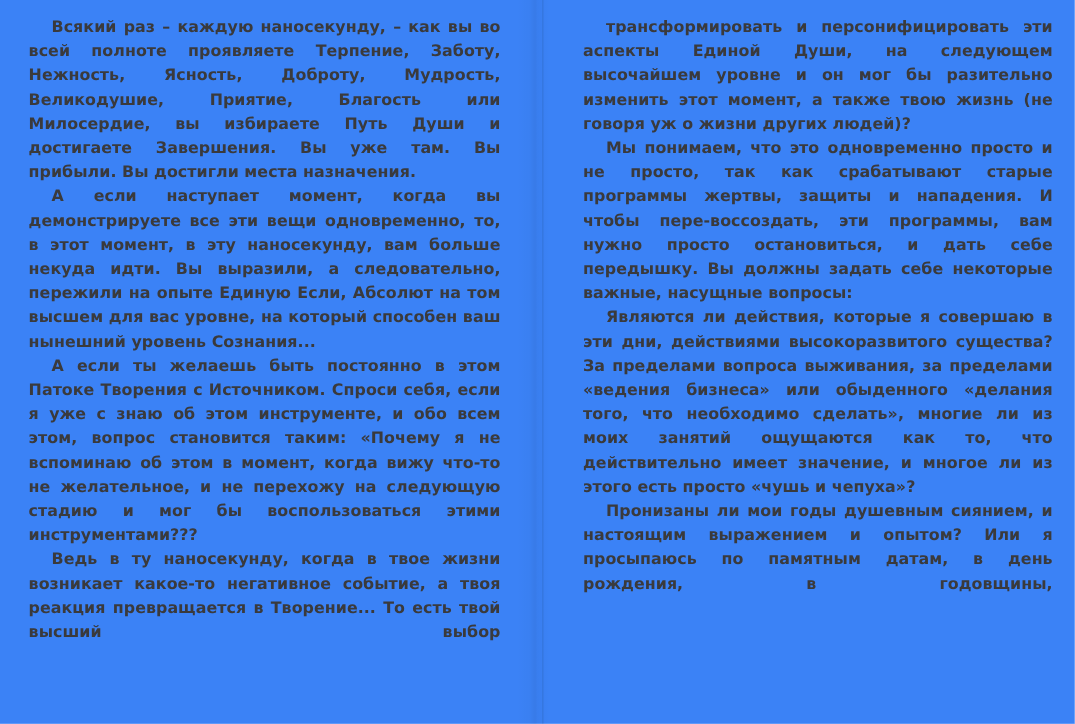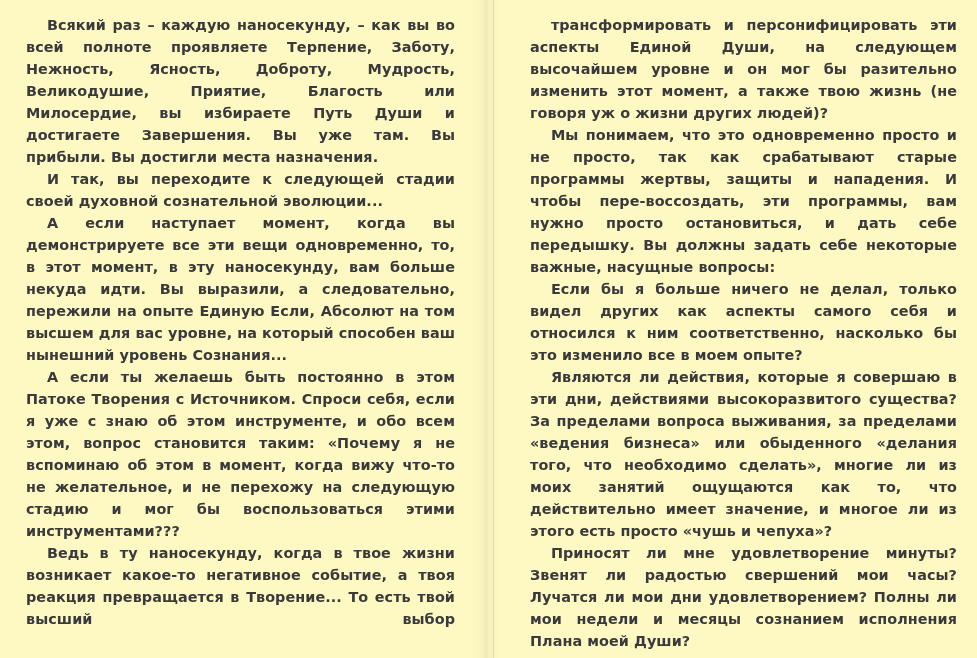--- a/index.html
+++ b/index.html
@@ -12,21 +12,21 @@
     width: 977px;
     height: 658px;
     overflow: hidden;
     font-family: "DejaVu Sans", "Liberation Sans", sans-serif;
   }
 
   .spread {
     position: relative;
     width: 977px;
     height: 658px;
-    background: #fef9c3;
+    background: #3b82f6;
     display: flex;
     box-sizing: border-box;
   }
 
   
   .gutter {
     position: absolute;
     top: 0;
     bottom: 0;
     left: 470px;
@@ -88,34 +88,31 @@
   }
 </style>
 </head>
 <body>
 
 <div class="spread">
 
   <div class="page page-left">
     <div class="col">
       <p>Всякий раз – каждую наносекунду, – как вы во всей полноте проявляете Терпение, Заботу, Нежность, Ясность, Доброту, Мудрость, Великодушие, Приятие, Благость или Милосердие, вы избираете Путь Души и достигаете Завершения. Вы уже там. Вы прибыли. Вы достигли места назначения.</p>
-      <p>И так, вы переходите к следующей стадии своей духовной сознательной эволюции...</p>
       <p>А если наступает момент, когда вы демонстрируете все эти вещи одновременно, то, в этот момент, в эту наносекунду, вам больше некуда идти. Вы выразили, а следовательно, пережили на опыте Единую Если, Абсолют на том высшем для вас уровне, на который способен ваш нынешний уровень Сознания...</p>
       <p>А если ты желаешь быть постоянно в этом Патоке Творения с Источником. Спроси себя, если я уже с знаю об этом инструменте, и обо всем этом, вопрос становится таким: «Почему я не вспоминаю об этом в момент, когда вижу что-то не желательное, и не перехожу на следующую стадию и мог бы воспользоваться этими инструментами???</p>
       <p class="cut">Ведь в ту наносекунду, когда в твое жизни возникает какое-то негативное событие, а твоя реакция превращается в Творение... То есть твой высший выбор</p>
     </div>
   </div>
 
   <div class="gutter"></div>
   <div class="gutter-line"></div>
 
   <div class="page page-right">
     <div class="col">
       <p>трансформировать и персонифицировать эти аспекты Единой Души, на следующем высочайшем уровне и он мог бы разительно изменить этот момент, а также твою жизнь (не говоря уж о жизни других людей)?</p>
       <p>Мы понимаем, что это одновременно просто и не просто, так как срабатывают старые программы жертвы, защиты и нападения. И чтобы пере-воссоздать, эти программы, вам нужно просто остановиться, и дать себе передышку. Вы должны задать себе некоторые важные, насущные вопросы:</p>
-      <p>Если бы я больше ничего не делал, только видел других как аспекты самого себя и относился к ним соответственно, насколько бы это изменило все в моем опыте?</p>
       <p>Являются ли действия, которые я совершаю в эти дни, действиями высокоразвитого существа? За пределами вопроса выживания, за пределами «ведения бизнеса» или обыденного «делания того, что необходимо сделать», многие ли из моих занятий ощущаются как то, что действительно имеет значение, и многое ли из этого есть просто «чушь и чепуха»?</p>
-      <p>Приносят ли мне удовлетворение минуты? Звенят ли радостью свершений мои часы? Лучатся ли мои дни удовлетворением? Полны ли мои недели и месяцы сознанием исполнения Плана моей Души?</p>
       <p class="cut">Пронизаны ли мои годы душевным сиянием, и настоящим выражением и опытом? Или я просыпаюсь по памятным датам, в день рождения, в годовщины,</p>
     </div>
   </div>
 
 </div>
 
 </body></html>

